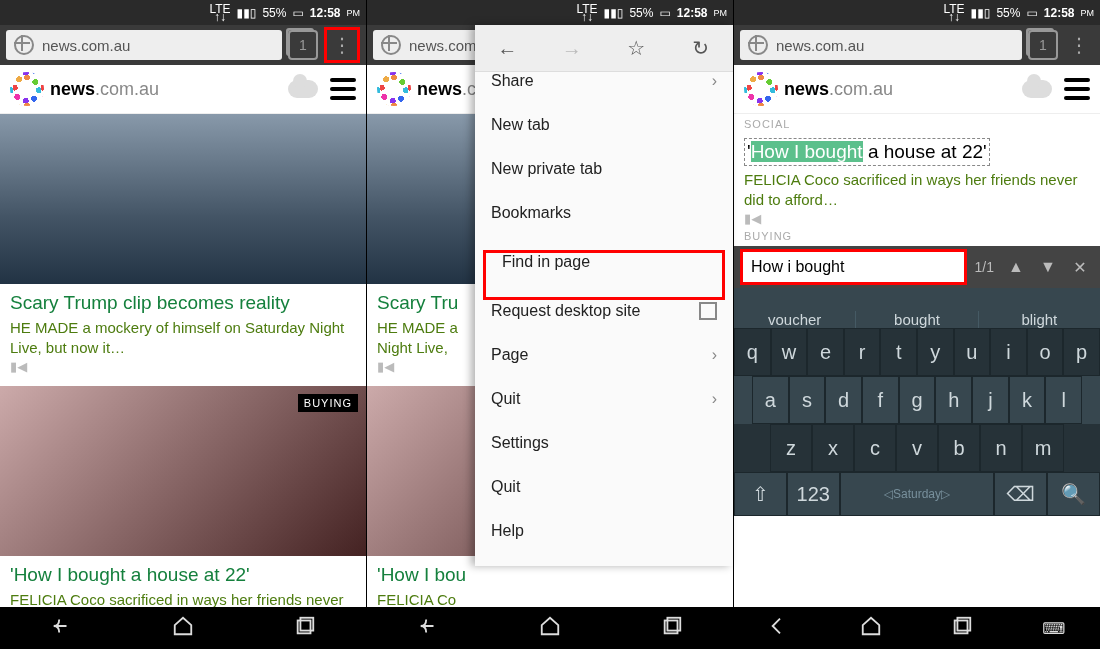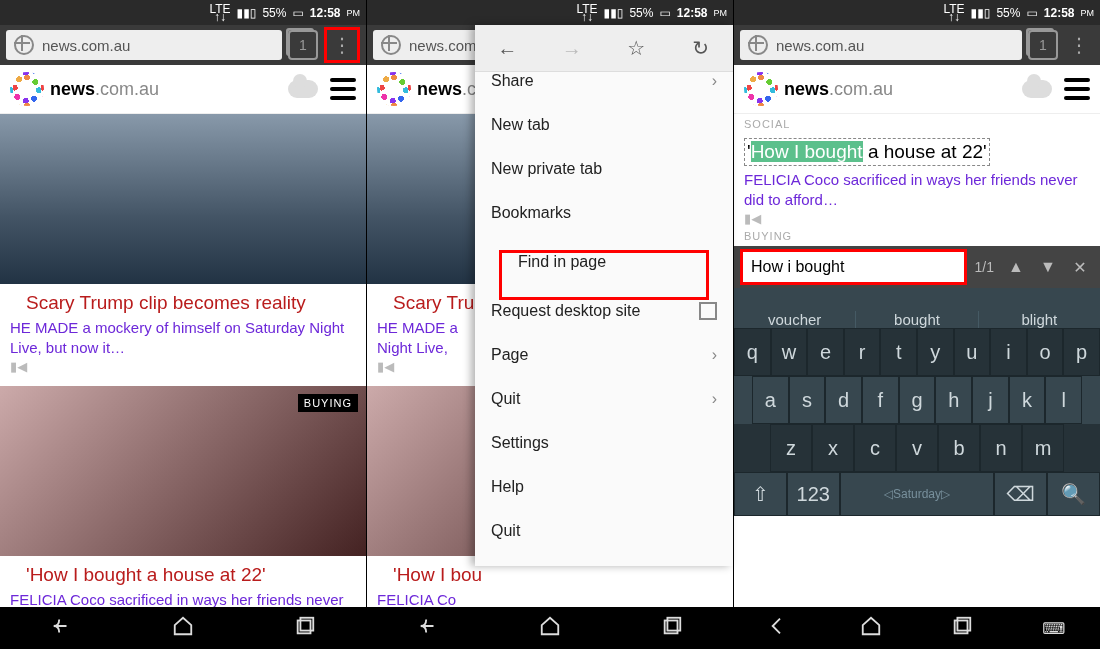--- a/index.html
+++ b/index.html
@@ -43,22 +43,22 @@
 .ham{width:26px;display:flex;flex-direction:column;gap:5px}
 .ham span{height:4px;background:#000;border-radius:2px}
 
 
 .art{position:relative}
 .img{height:170px;background:#5a6a7a}
 .img.a1{background:linear-gradient(180deg,#8899aa 0%,#445566 60%,#223344 100%)}
 .img.a2{background:linear-gradient(135deg,#caa 0%,#866 50%,#422 100%);position:relative}
 .badge{position:absolute;top:8px;right:8px;background:#000;color:#fff;font-size:11px;padding:3px 6px;letter-spacing:1px}
 .artbody{padding:8px 10px 12px}
-.title{font-size:19px;color:#b91c1c;margin:0 16px 4px}
-.desc{font-size:15px;color:#6d28d9;margin:0;line-height:1.3}
+.title{font-size:19px;color:#15803d;margin:0 0 4px}
+.desc{font-size:15px;color:#4d7c0f;margin:0;line-height:1.3}
 .cam{color:#bbb;font-size:13px;margin-top:2px}
 
 
 .menu{position:absolute;left:108px;top:25px;right:0;background:#fafafa;box-shadow:-4px 0 8px rgba(0,0,0,.3);z-index:10}
 .navrow{height:46px;background:#eee;display:flex;align-items:center;justify-content:space-around;color:#555;font-size:20px;border-bottom:1px solid #ddd}
 .navrow span{width:25%;text-align:center}
 .mitem{height:44px;display:flex;align-items:flex-start;justify-content:space-between;padding:0 16px;font-size:16px;color:#222}
 .mitem .chev{color:#888}
 .checkbox{width:14px;height:14px;border:2px solid #888}
 
@@ -208,43 +208,43 @@
         </div>
   <div class="mitem">
           <span>New tab</span>
         </div>
   <div class="mitem">
           <span>New private tab</span>
         </div>
   <div class="mitem">
           <span>Bookmarks</span>
         </div>
-  <div class="mitem redbox" style="margin:2px 24px">
+  <div class="mitem redbox" style="margin:2px 8px">
           <span>Find in page</span>
         </div>
   <div class="mitem">
           <span>Request desktop site</span>
           <span class="checkbox"></span>
         </div>
   <div class="mitem">
           <span>Page</span>
           <span class="chev">›</span>
         </div>
   <div class="mitem">
           <span>Quit</span>
           <span class="chev">›</span>
         </div>
   <div class="mitem">
           <span>Settings</span>
         </div>
   <div class="mitem">
+          <span>Quit</span>
+        </div>
+  <div class="mitem">
           <span>Help</span>
-        </div>
-  <div class="mitem">
-          <span>Quit</span>
         </div>
  </div>
  <div class="navbar">
   <span><svg viewBox="0 0 24 24">
             <path d="M4 12h14M4 12c4 0 6-3 6-7M4 12c4 0 6 3 6 7"></path>
           </svg></span>
   <span><svg viewBox="0 0 24 24">
             <path d="M3 11l9-8 9 8v10H3z"></path>
           </svg></span>
   <span><svg viewBox="0 0 24 24">

